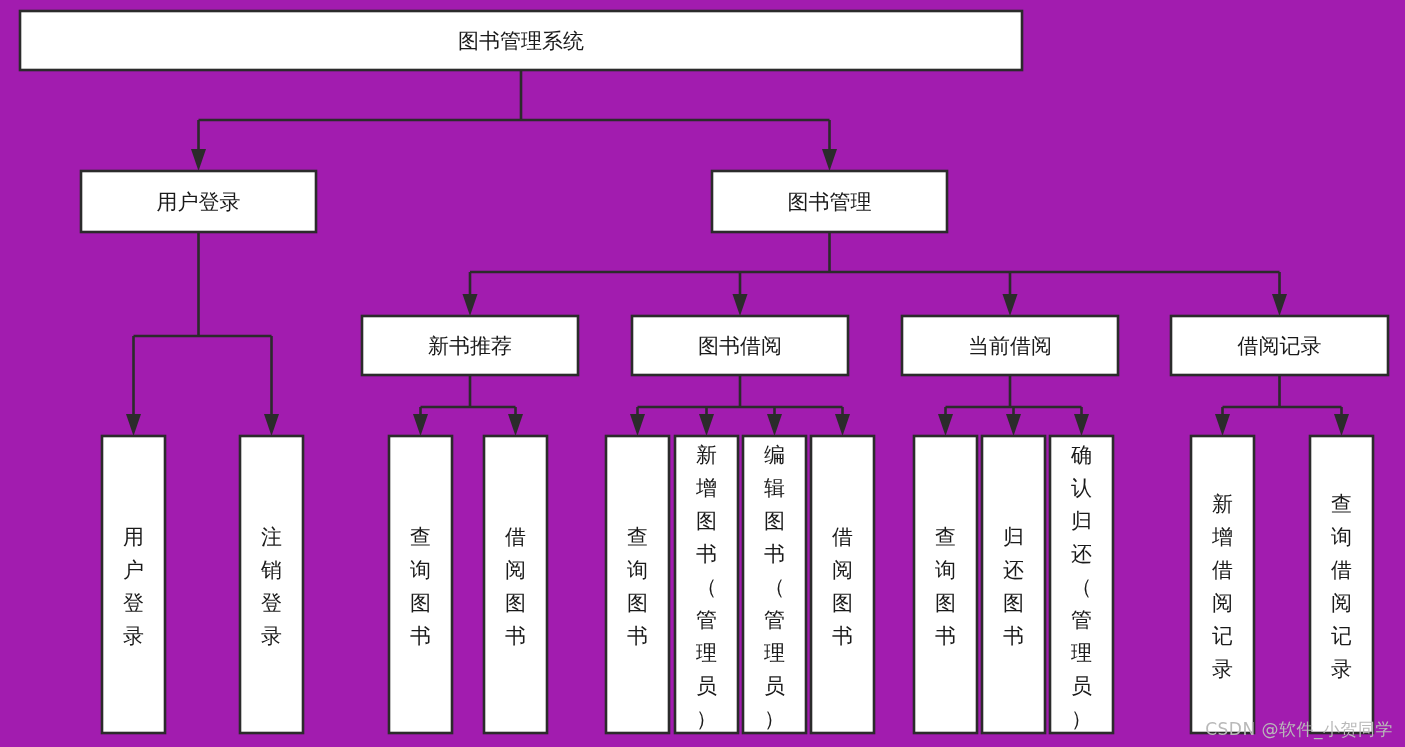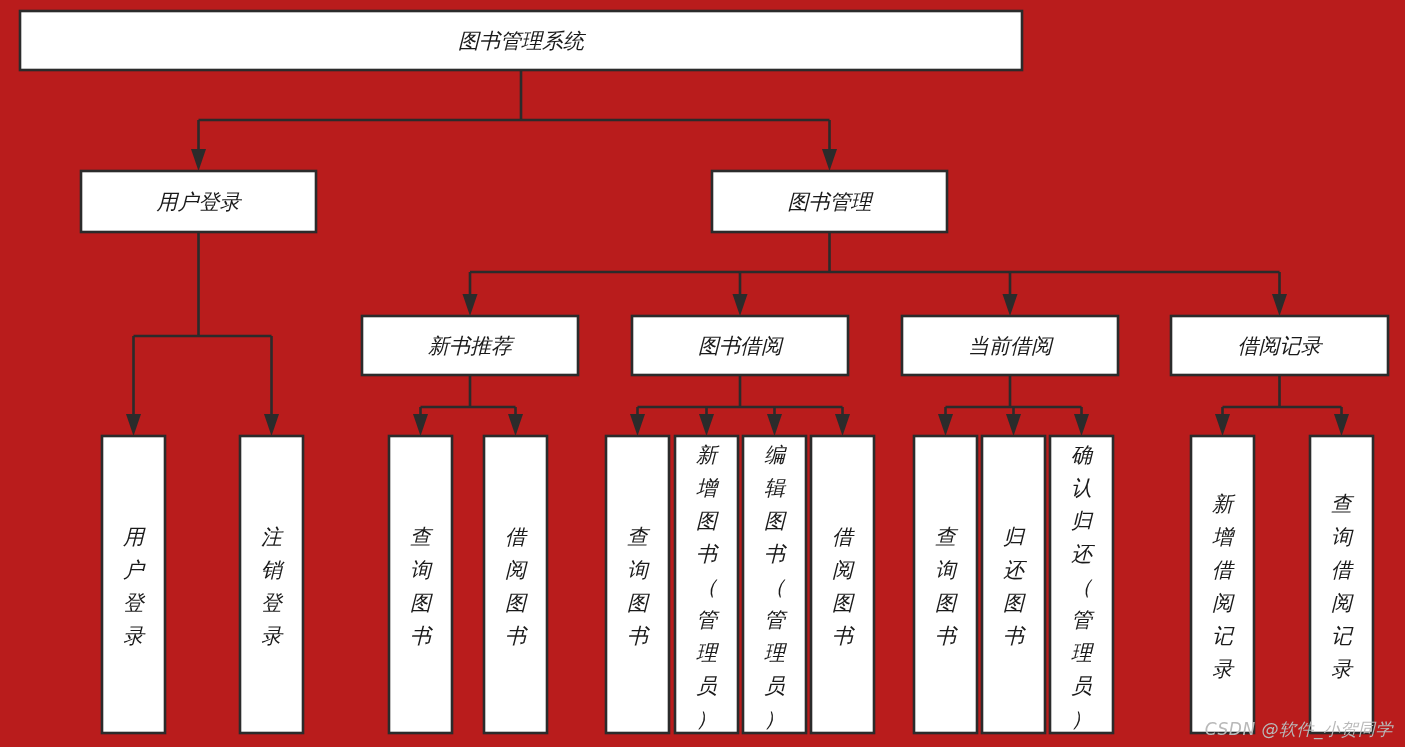--- a/index.html
+++ b/index.html
@@ -10,22 +10,21 @@
   body {
     width: 1405px;
     height: 747px;
     font-family: "DejaVu Sans", "Liberation Sans", sans-serif;
     overflow: hidden;
   }
   #diagram-root {
     position: relative;
     width: 1405px;
     height: 747px;
-    background: #b91c1c;
-    font-style: italic;
+    background: #a21caf;
   }
   svg#tree-canvas {
     position: absolute;
     left: 0;
     top: 0;
     width: 1405px;
     height: 747px;
     display: block;
   }
   .node-box {

